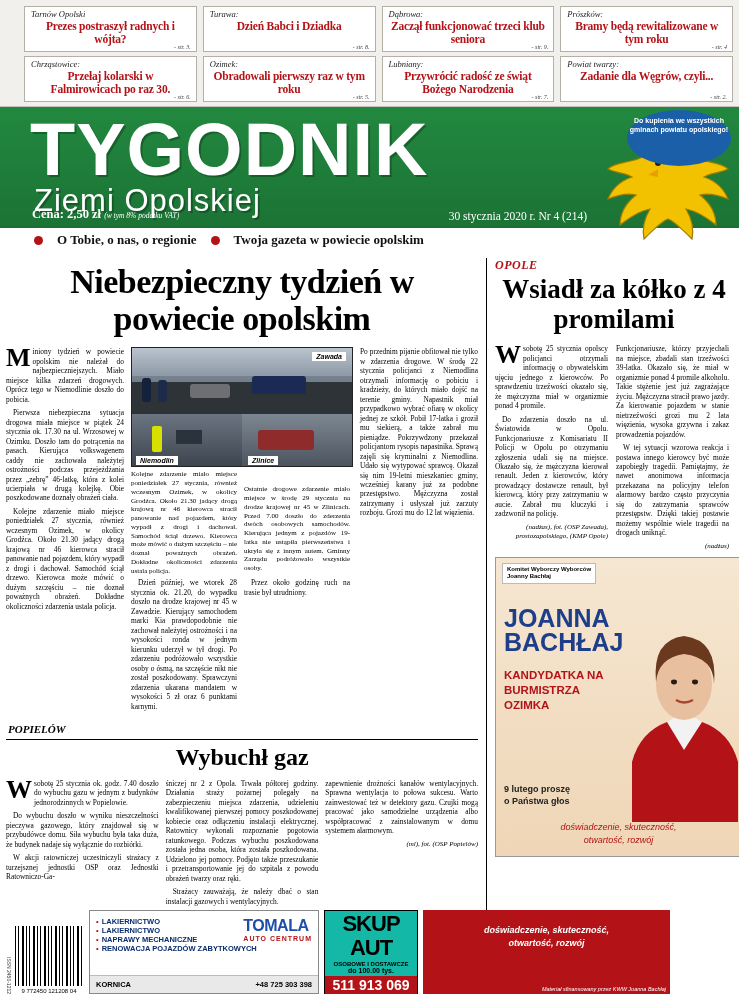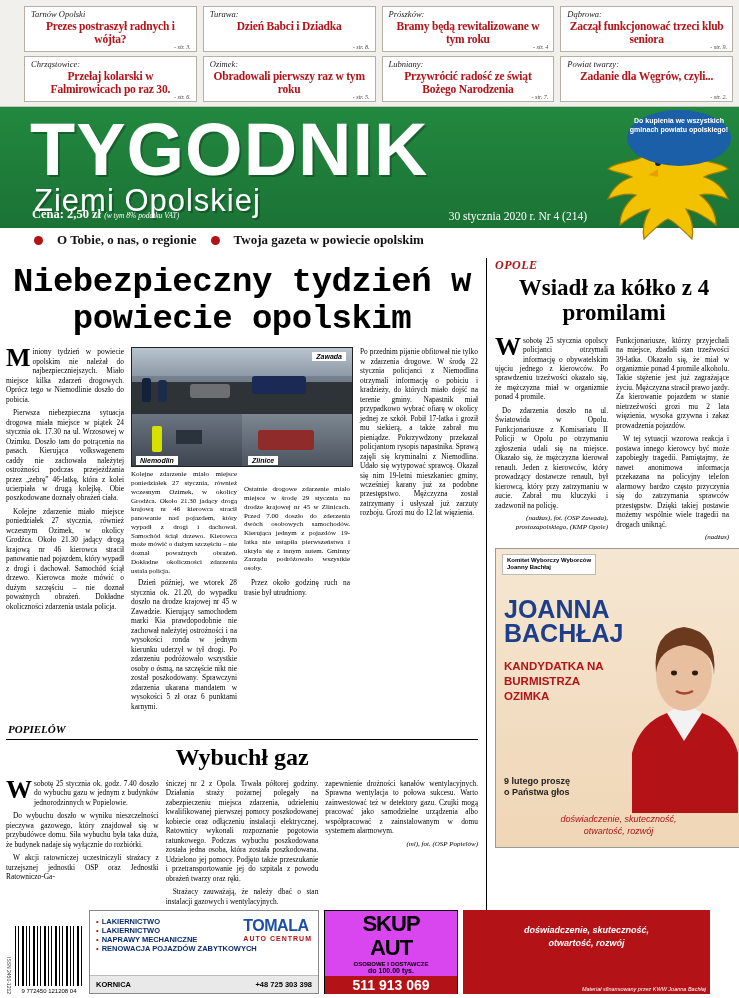--- a/index.html
+++ b/index.html
@@ -141,41 +141,41 @@
     font-size:13px;
     color:#111;
   }
 
   
   .body-wrap { display:flex; padding:6px 6px 0 6px; }
   .left-col { width:480px; padding-right:8px; }
   .right-col { width:247px; border-left:1px solid #000; padding-left:8px; }
 
   .lead-title {
-    font-family:Liberation Mono, monospace;
+    font-family:Liberation Serif, serif;
     font-weight:bold;
     font-size:34px;
     text-align:center;
     line-height:1.08;
     margin:6px 0 10px 0;
     letter-spacing:-0.5px;
   }
 
   .kicker {
     color:#b31217;
     font-style:italic;
     font-weight:bold;
     font-size:12px;
     letter-spacing:0.5px;
     margin-bottom:2px;
   }
   .right-title {
     font-family:"Liberation Serif", serif;
     font-weight:bold;
-    font-size:23px;
+    font-size:27px;
     line-height:1.1;
     text-align:center;
     margin:2px 0 10px 0;
   }
 
   .cols3 { display:flex; gap:7px; }
   .cols2 { display:flex; gap:8px; }
   .col { font-size:7.4px; line-height:1.28; text-align:justify; }
   .col p { margin:0 0 4px 0; text-indent:7px; }
   .col p.first { text-indent:0; }
@@ -351,22 +351,22 @@
     font-size:7.5px; font-weight:bold; color:#0a2d6e;
   }
   .ad-tomala ul li::before { content:"•"; color:#b31217; margin-right:3px; }
   .ad-tomala .bar {
     position:absolute; left:0; right:0; bottom:0; height:18px;
     background:#e9e9e9; border-top:1px solid #bbb;
     display:flex; align-items:center; justify-content:space-between;
     padding:0 6px; font-size:7.5px; font-weight:bold;
   }
   .ad-skup {
-    width:134px; height:84px;
-    background:#d946ef;
+    width:94px; height:84px;
+    background:#14b8a6;
     border:1px solid #000;
     text-align:center;
     font-family:"Liberation Sans", sans-serif;
     position:relative;
   }
   .ad-skup .t1 { font-size:22px; font-weight:bold; line-height:0.95; margin-top:3px; letter-spacing:-1px;}
   .ad-skup .t2 { font-size:6px; font-weight:bold; margin-top:2px; }
   .ad-skup .t3 { font-size:7px; font-weight:bold; }
   .ad-skup .t4 { font-size:14px; font-weight:bold; background:#b31217; color:#fff; margin-top:2px; padding:1px 0; }
   .ad-bottom-right {
@@ -395,28 +395,28 @@
         <div class="place">Tarnów Opolski</div>
         <div class="headline">Prezes postraszył radnych i wójta?</div>
         <div class="pageref">- str. 3.</div>
       </div>
       <div class="teaser">
         <div class="place">Turawa:</div>
         <div class="headline">Dzień Babci i Dziadka</div>
         <div class="pageref">- str. 8.</div>
       </div>
       <div class="teaser">
+        <div class="place">Dąbrowa:</div>
+        <div class="headline">Zaczął funkcjonować trzeci klub seniora</div>
+        <div class="pageref">- str. 9.</div>
+      </div>
+      <div class="teaser">
         <div class="place">Prószków:</div>
         <div class="headline">Bramy będą rewitalizowane w tym roku</div>
         <div class="pageref">- str. 4</div>
-      </div>
-      <div class="teaser">
-        <div class="place">Dąbrowa:</div>
-        <div class="headline">Zaczął funkcjonować trzeci klub seniora</div>
-        <div class="pageref">- str. 9.</div>
       </div>
     </div>
     <div class="teaser-row">
       <div class="teaser">
         <div class="place">Chrząstowice:</div>
         <div class="headline">Przełaj kolarski w Falmirowicach po raz 30.</div>
         <div class="pageref">- str. 6.</div>
       </div>
       <div class="teaser">
         <div class="place">Ozimek:</div>

